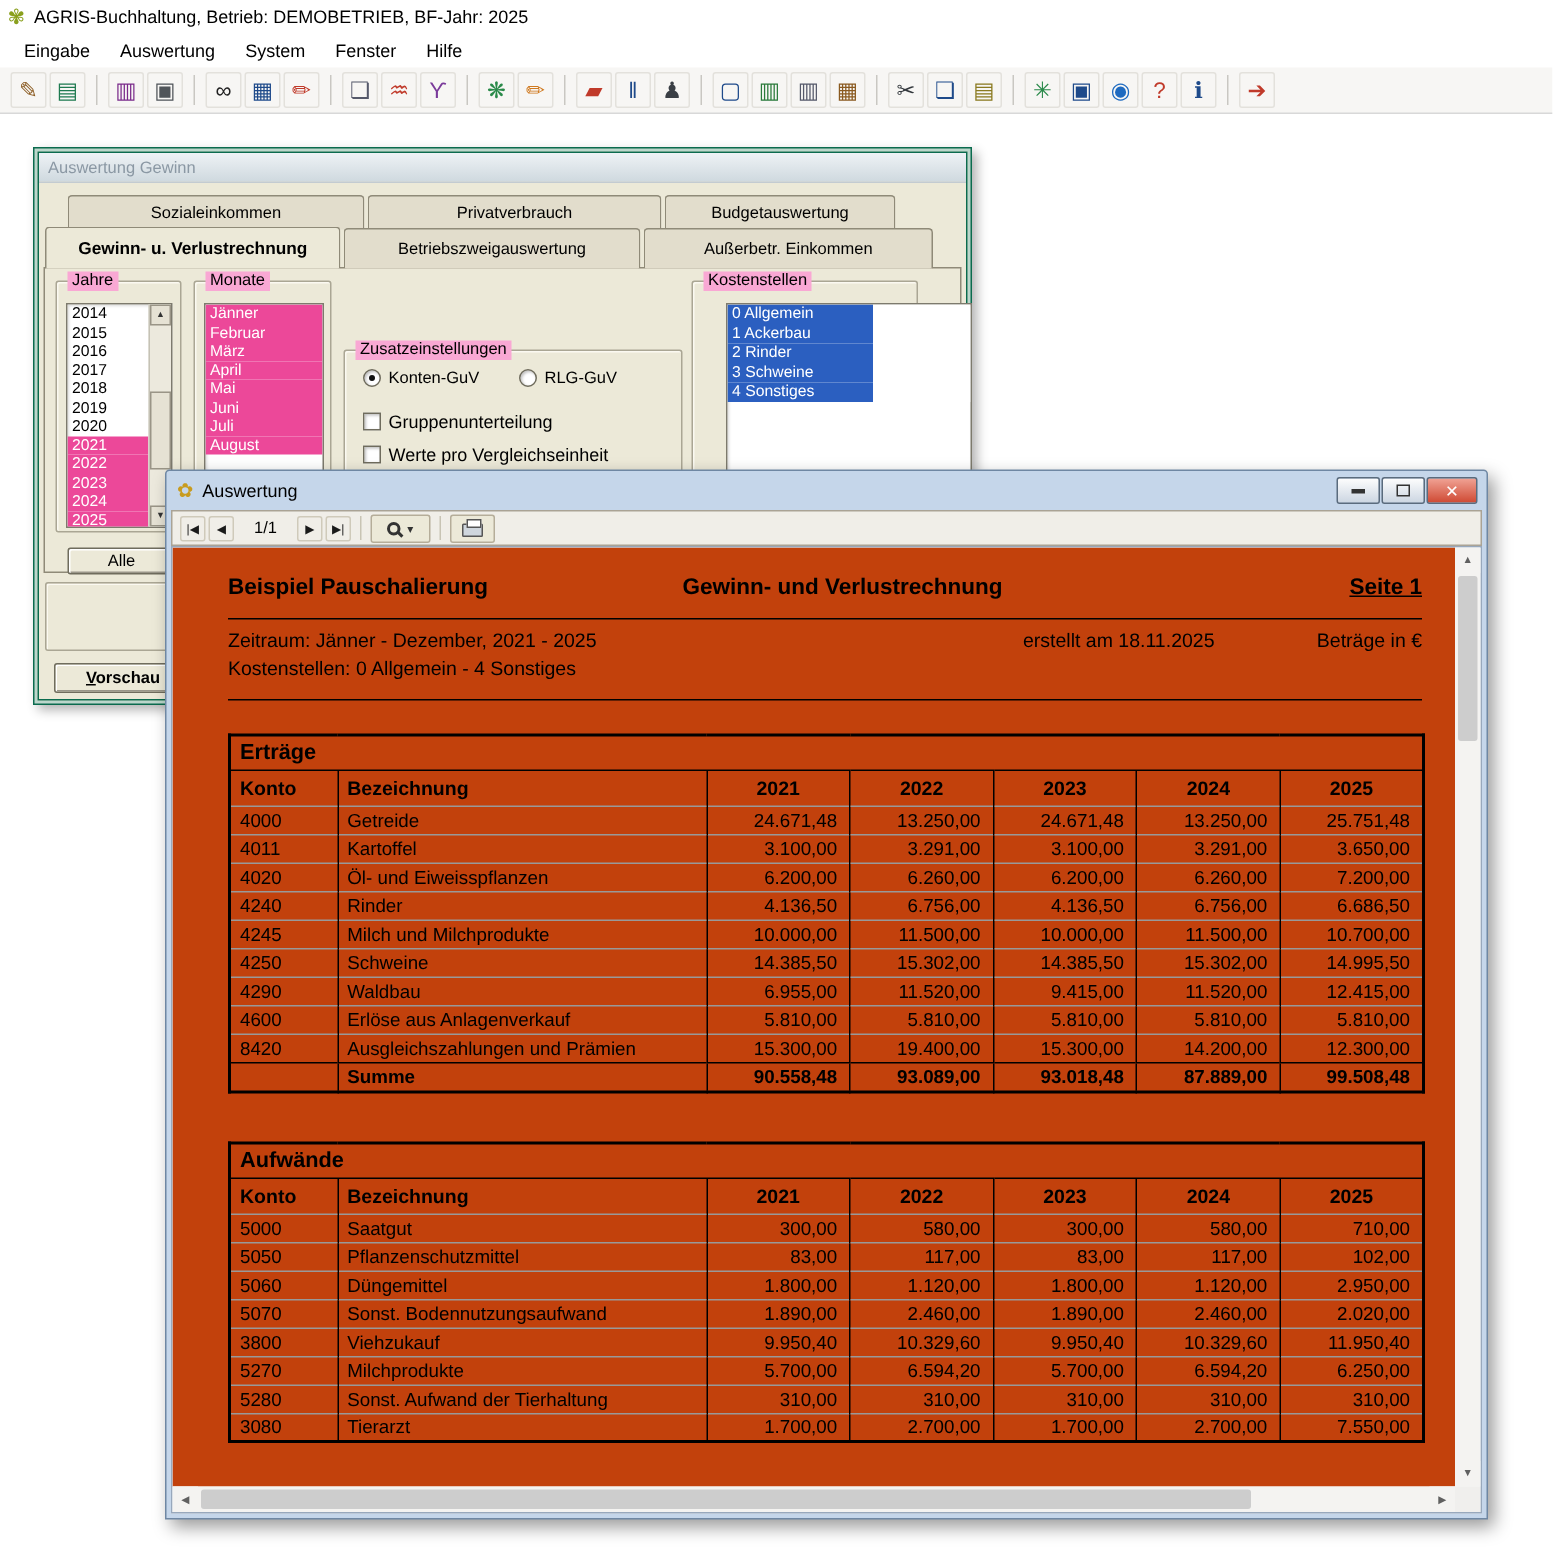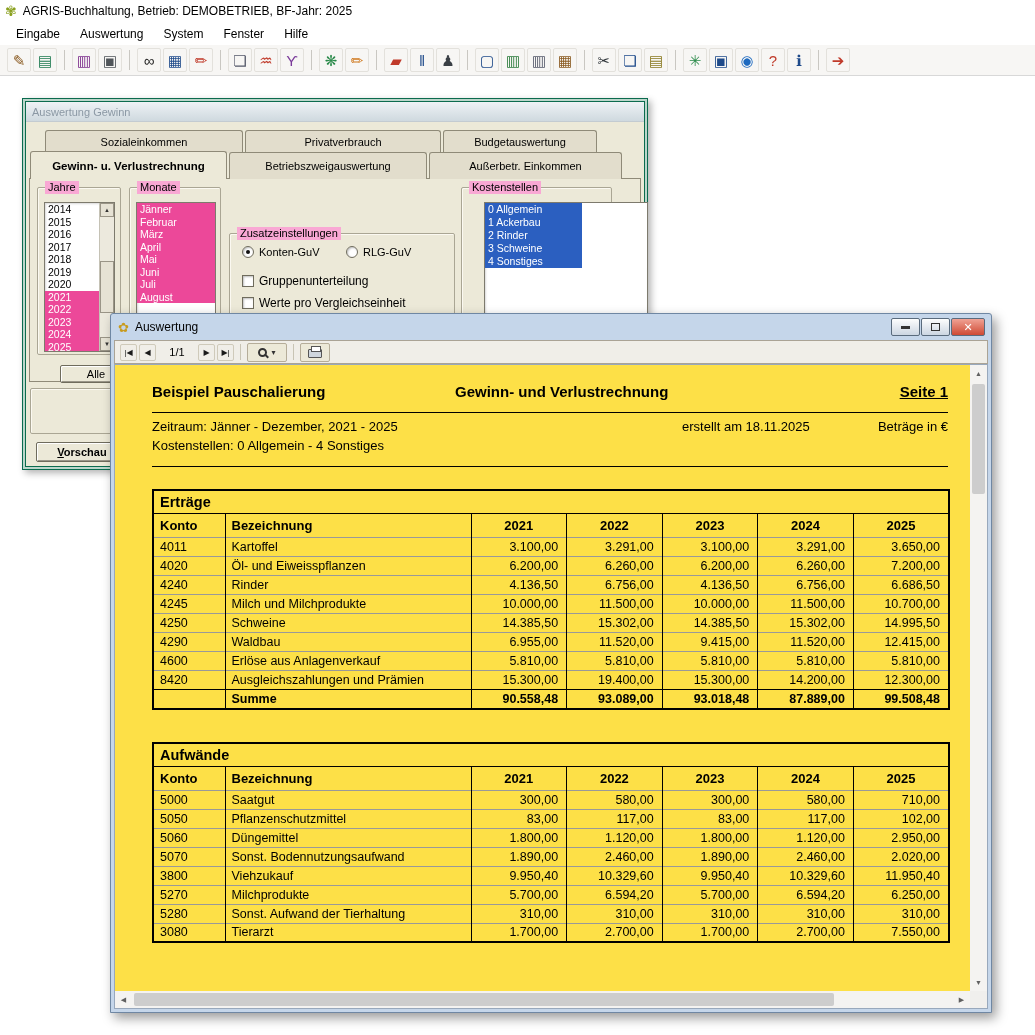--- a/index.html
+++ b/index.html
@@ -48,21 +48,21 @@
   .jahre-wrap .listbox { right:15px; }
   .lb-item { height:12.5px; line-height:12.5px; padding-left:3px; white-space:nowrap; }
   .kosten-wrap .lb-item { height:13px; line-height:13px; }
   .lb-item.sel { background:#ec4899; color:#fff; }
   .kosten-wrap .lb-item.sel { background:linear-gradient(90deg,#2b5fc0 0,#2b5fc0 97px,#fff 97px); }
   .lb-scroll { position:absolute; right:0; top:0; bottom:0; width:15px; background:#ece9dd; border-left:1px solid #c5c2b5; }
   .sbv-btn { position:absolute; left:0; width:14px; height:14px; background:#e6e2d4; border:1px solid #9a9587; font-size:6px; display:flex; align-items:center; justify-content:center; color:#333; }
   .sbv-btn.up{top:0}.sbv-btn.down{bottom:0}
   .sbv-thumb { position:absolute; left:0; width:14px; top:58px; height:52px; background:#e6e2d4; border:1px solid #9a9587; }
   .btn { position:absolute; background:#ece9d8; border:1px solid #6f6c5d; border-radius:2px; box-shadow:inset 1px 1px 0 #fff, inset -1px -1px 0 #9a9689; font-size:11px; display:flex; align-items:center; justify-content:center; cursor:default; }
-  .btn-alle { left:30px; top:186px; width:72px; height:18px;align-items:center; }
+  .btn-alle { left:15px; top:186px; width:72px; height:18px;align-items:center; }
   .btn-vorschau { left:10px; top:340px; width:92px; height:20px; font-weight:bold; }
   .u-first { display:block; }
   .u-first::first-letter { text-decoration:underline; }
   .zusatz-radios { position:absolute; left:0; top:0; right:0; bottom:0; }
   .radio-row { position:absolute; display:flex; align-items:center; gap:5px; font-size:11px; }
   .radio-pos-0 { left:12px; top:12px; }
   .radio-pos-1 { left:116px; top:12px; }
   .radio { width:12px; height:12px; border:1px solid #6f6c5d; border-radius:50%; background:#fff; box-shadow:inset 1px 1px 2px rgba(0,0,0,.25); position:relative; flex:none; }
   .radio.on::after { content:""; position:absolute; left:3px; top:3px; width:4px; height:4px; border-radius:50%; background:#111; }
   .zusatz-checkboxes { position:absolute; left:12px; top:36px; right:4px; }
@@ -85,21 +85,21 @@
   .page-box { width:38px; height:17px; font-size:11px; display:flex; align-items:center; justify-content:center; }
   .tb-sep2 { width:1px; height:16px; background:#c8c4b4; margin:0 4px; }
   .zoom-btn { width:40px; height:19px; border:1px solid #b5ad99; border-radius:2px; background:#ece9d8; display:flex; align-items:center; justify-content:center; gap:4px; }
   .mag { width:9px; height:9px; border:2px solid #333; border-radius:50%; position:relative; display:inline-block; }
   .mag::after { content:""; position:absolute; width:5px; height:2px; background:#333; transform:rotate(45deg); right:-4px; bottom:-2px; }
   .dd { font-size:8px; color:#333; }
   .print-btn { width:30px; height:19px; border:1px solid #b5ad99; border-radius:2px; background:#ece9d8; display:flex; align-items:center; justify-content:center; }
   .printer { width:14px; height:9px; background:#cfd6dd; border:1px solid #555; border-radius:1px; position:relative; display:inline-block; margin-top:3px; }
   .printer::before { content:""; position:absolute; left:2px; top:-4px; width:8px; height:4px; background:#fff; border:1px solid #555; }
   .rw-content { position:relative; width:874px; height:645px; background:#fff; border:1px solid #98a8bc; overflow:hidden; }
-  .page { position:absolute; left:0; top:0; right:17px; bottom:17px; overflow:hidden; background:#fde047; }
+  .page { position:absolute; left:0; top:0; right:17px; bottom:17px; overflow:hidden; background:#c2410c; }
   .page-inner { padding:18px 0 0 37px; width:833px; }
   .rep-head { position:relative; width:796px; height:20px; font-weight:bold; font-size:15px; }
   .rep-head .c { position:absolute; left:303px; }
   .rep-head .r { position:absolute; right:0;text-decoration:underline; }
   .rep-hr { width:796px; border-top:1.5px solid #000; margin-top:9px; }
   .rep-meta { position:relative; width:796px; height:19px; font-size:13px; margin-top:6px; }
   .rep-meta .m2 { position:absolute; left:530px; }
   .rep-meta .m3 { position:absolute; right:0; }
   .rep-meta2 { width:796px; height:19px; font-size:13px; }
   .rep-table { border-collapse:collapse; table-layout:fixed; width:796px; margin-top:22px; font-size:12.5px; border:2px solid #000; }
@@ -411,20 +411,29 @@
               <tr class="hdr">
                 <td class="txt">Konto</td>
                 <td class="txt">Bezeichnung</td>
                 <td class="year">2021</td>
                 <td class="year">2022</td>
                 <td class="year">2023</td>
                 <td class="year">2024</td>
                 <td class="year">2025</td>
               </tr>
               <tr class="row">
+                <td class="txt">4000</td>
+                <td class="txt">Getreide</td>
+                <td class="num">24.671,48</td>
+                <td class="num">13.250,00</td>
+                <td class="num">24.671,48</td>
+                <td class="num">13.250,00</td>
+                <td class="num">25.751,48</td>
+              </tr>
+              <tr class="row">
                 <td class="txt">4011</td>
                 <td class="txt">Kartoffel</td>
                 <td class="num">3.100,00</td>
                 <td class="num">3.291,00</td>
                 <td class="num">3.100,00</td>
                 <td class="num">3.291,00</td>
                 <td class="num">3.650,00</td>
               </tr>
               <tr class="row">
                 <td class="txt">4020</td>

